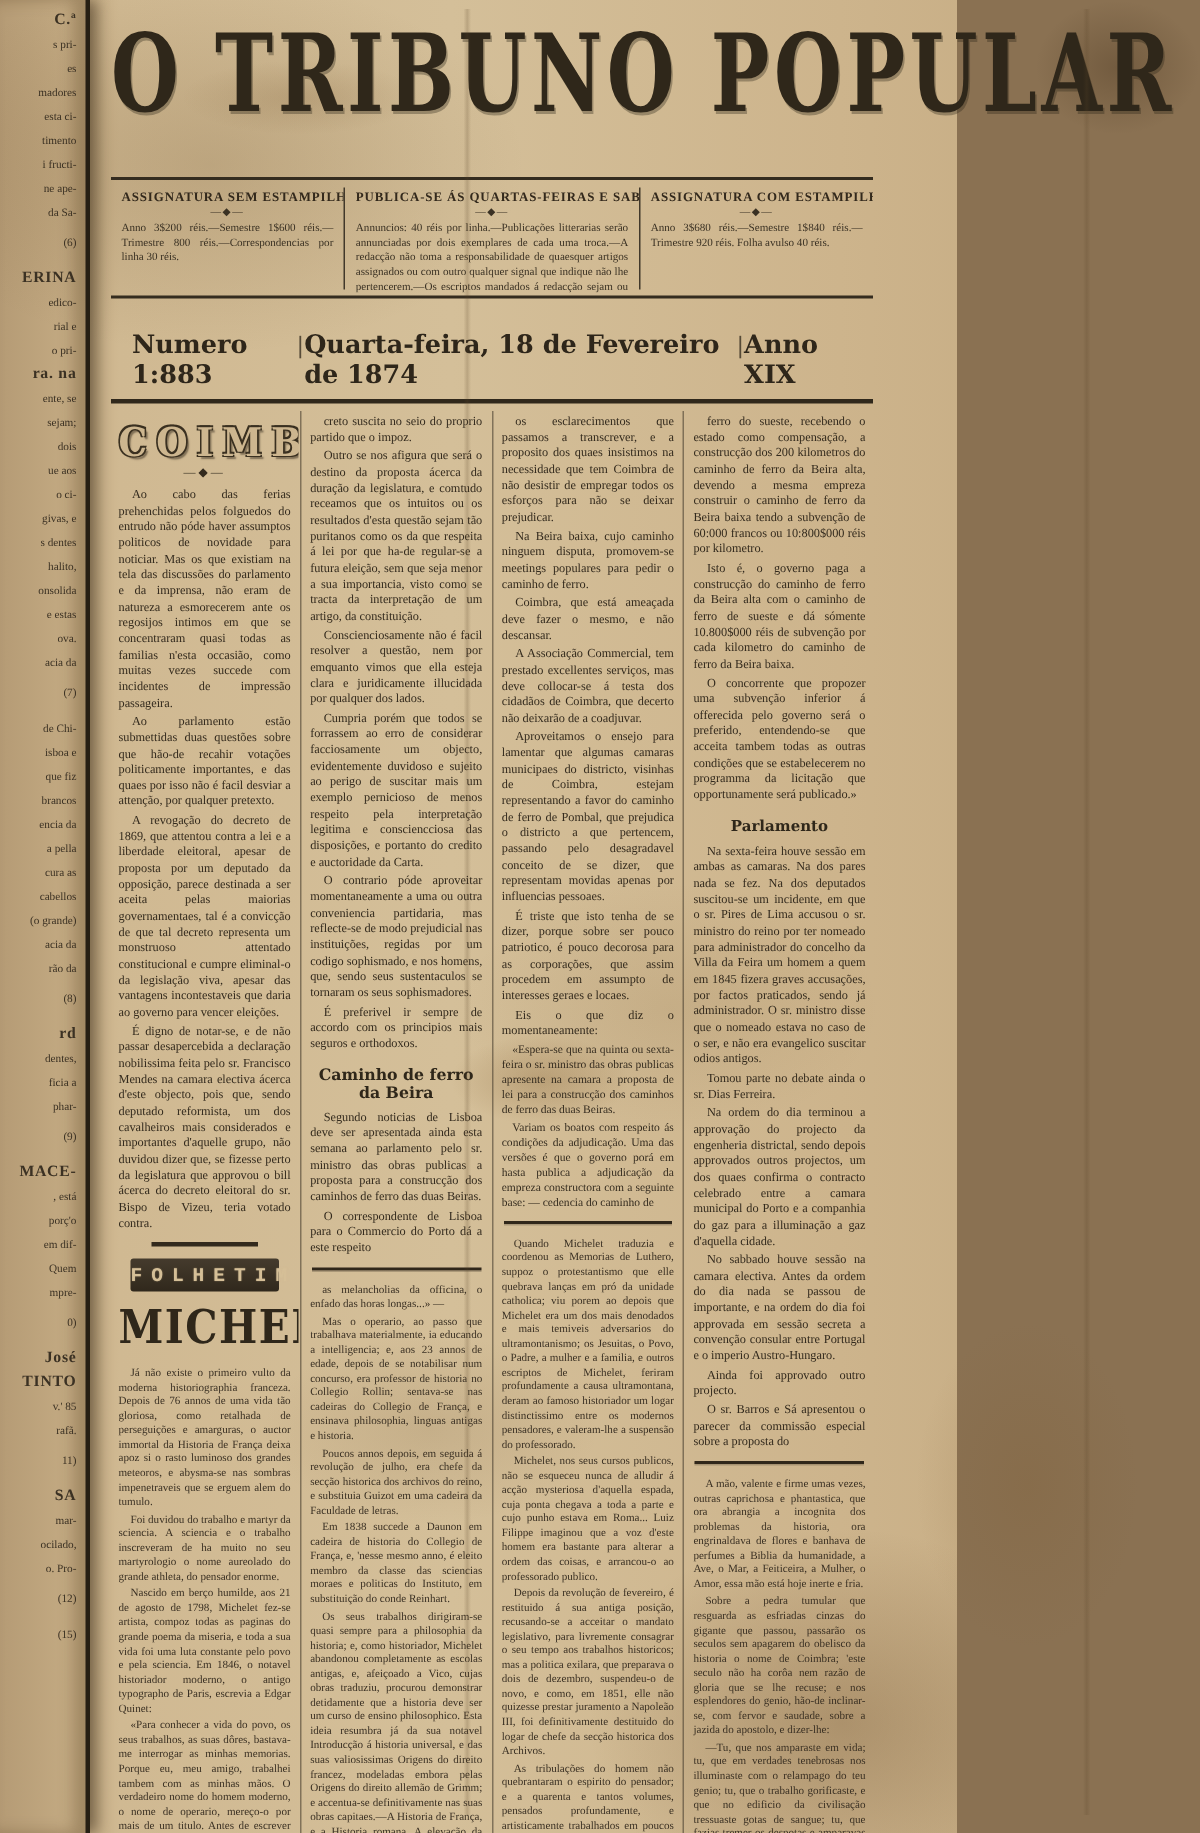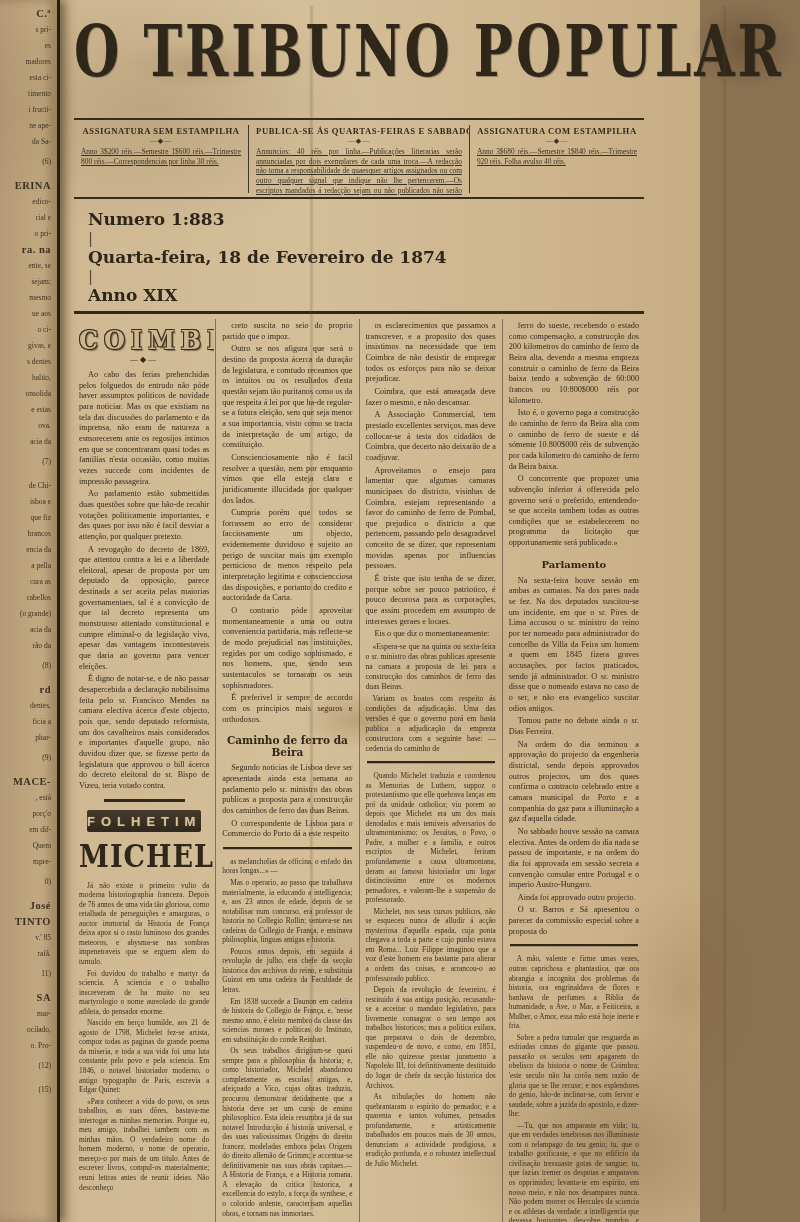--- a/index.html
+++ b/index.html
@@ -3,21 +3,21 @@
 <meta charset="utf-8">
 <style>
   html,body{margin:0;padding:0;}
   body{
     width:800px;height:1222px;overflow:hidden;
     background:#8a7152;
     font-family:"Liberation Serif","DejaVu Serif",serif;
     color:#33291c;
   }
   .page{
-    position:relative;width:700px;height:1222px;
+    position:relative;width:638px;height:1222px;
     background:
       radial-gradient(ellipse 300px 180px at 22% 9%, rgba(104,76,40,.20), transparent 70%),
       radial-gradient(ellipse 260px 200px at 88% 94%, rgba(96,66,34,.30), transparent 65%),
       radial-gradient(ellipse 200px 120px at 70% 55%, rgba(120,90,50,.12), transparent 70%),
       radial-gradient(ellipse 160px 90px at 45% 78%, rgba(110,80,45,.14), transparent 70%),
       linear-gradient(90deg,#b59b75 0px,#c6ad85 55px,#d0b992 80px,#d4bf99 300px,#cdb48c 560px,#c4aa81 760px,#b49a73 800px),
       #cbb28a;
   }
   
   .margin-strip{
@@ -41,27 +41,27 @@
     text-shadow:1px 1px 0 rgba(47,39,26,.35);
     white-space:nowrap;
   }
   .rule{border:0;border-top:2px solid #342c1f;margin:0;}
   
   .info-row{display:flex;align-items:stretch;height:72px;margin-top:3px;border-bottom:2.5px solid #342c1f;padding-bottom:2px;}
   .info-box{flex:1.05;padding:3px 7px;overflow:hidden;}
   .info-box.center{flex:1.35;}
   .info-title{font-size:8.6px;font-weight:bold;text-align:center;letter-spacing:.6px;white-space:nowrap;}
   .orn{text-align:center;font-size:7px;letter-spacing:1px;margin:1px 0 2px;color:#3a3123;}
-  .info-body{font-size:7.4px;line-height:1.3;text-align:justify;color:#3a3123;text-decoration:underline;}
+  .info-body{font-size:7.4px;line-height:1.3;text-align:justify;color:#3a3123;}
   .vsep{width:1px;background:#41382a;margin:2px 0;}
   
   .dateline{
     display:flex;justify-content:space-between;align-items:baseline;
-    padding:10px 14px 6px;border-bottom:3px solid #30281b;
-    font-family:"DejaVu Serif",serif;font-weight:bold;font-size:17px;color:#2e261a;flex-direction:column;
+    padding:21px 14px 6px;border-bottom:3px solid #30281b;
+    font-family:"DejaVu Serif",serif;font-weight:bold;font-size:17px;color:#2e261a;
   }
   .dateline .dl-sep{font-weight:normal;opacity:.75;font-size:15px;}
   
   .columns{display:flex;margin-top:5px;height:calc(100% - 222px);overflow:hidden;}
   .col{flex:1;padding:2px 5px 0;overflow:hidden;}
   .colsep{width:1px;background:#4a4031;opacity:.6;margin:0 1px;}
   .blk{margin:0 0 2px;}
   .blk-para{font-size:8.2px;line-height:1.3;text-align:justify;text-indent:9px;color:#332a1d;}
   .blk-fpara{font-size:7.4px;line-height:1.29;text-align:justify;text-indent:8px;color:#3a3023;}
   .blk-quote{font-size:7.7px;line-height:1.3;text-align:justify;text-indent:7px;color:#362d20;}
@@ -69,21 +69,21 @@
     font-family:"DejaVu Serif",serif;font-size:24px;font-weight:bold;text-align:center;
     letter-spacing:6px;margin:4px 0 1px;color:#cdb68f;
     text-shadow:-1px -1px 0 #3a3020,1px -1px 0 #3a3020,-1px 1px 0 #3a3020,1px 1px 0 #3a3020,2px 2px 1px rgba(58,48,32,.55);
     transform:scaleY(1.1);
   }
   .blk-ornament{text-align:center;font-size:8px;letter-spacing:2px;margin:0 0 6px;color:#332a1d;}
   .blk-divider-short{border-top:3px solid #332a1d;width:62%;margin:7px auto 8px;}
   .blk-divider{border-top:2.5px solid #30271a;margin:7px 1px 8px;box-shadow:0 1px 0 rgba(48,39,26,.25);}
   .blk-folhetim{
     background:linear-gradient(180deg,#453b2d,#30281c);
-    color:#d5bf97;text-align:center;font-family:Liberation Sans, sans-serif;
+    color:#d5bf97;text-align:center;font-family:Liberation Mono, monospace;
     font-size:13px;font-weight:bold;letter-spacing:6px;
     padding:4px 0 3px;margin:4px 8px 9px;border-radius:2px;
     text-shadow:0 0 1px rgba(213,191,151,.6);
   }
   .blk-h-large{
     font-family:"DejaVu Serif",serif;font-size:27px;font-weight:bold;text-align:center;
     letter-spacing:1px;margin:2px 0 9px;color:#2f271a;transform:scaleY(1.15);
   }
   .blk-h-medium{font-family:"DejaVu Serif",serif;font-size:10px;font-weight:bold;text-align:center;margin:10px 0 6px;color:#2f271a;}
   .blk-subhead{font-family:"DejaVu Serif",serif;font-size:10.5px;font-weight:bold;text-align:center;margin:9px 0 5px;color:#2f271a;}
@@ -120,21 +120,21 @@
       <div class="frag">ne ape-</div>
       <div class="frag">da Sa-</div>
       <div class="frag frag-n">(6)</div>
       <div class="frag frag-b">ERINA</div>
       <div class="frag">edico-</div>
       <div class="frag">rial e</div>
       <div class="frag">o pri-</div>
       <div class="frag frag-b">ra. na</div>
       <div class="frag">ente, se</div>
       <div class="frag">sejam;</div>
-      <div class="frag">mesmo</div>
+      <div class="frag">dois</div>
       <div class="frag">ue aos</div>
       <div class="frag">o ci-</div>
       <div class="frag">givas, e</div>
       <div class="frag">s dentes</div>
       <div class="frag">halito,</div>
       <div class="frag">onsolida</div>
       <div class="frag">e estas</div>
       <div class="frag">ova.</div>
       <div class="frag">acia da</div>
       <div class="frag frag-n">(7)</div>
@@ -242,20 +242,21 @@
           <div class="blk blk-fpara">as melancholias da officina, o enfado das horas longas...» —</div>
           <div class="blk blk-fpara">Mas o operario, ao passo que trabalhava materialmente, ia educando a intelligencia; e, aos 23 annos de edade, depois de se notabilisar num concurso, era professor de historia no Collegio Rollin; sentava-se nas cadeiras do Collegio de França, e ensinava philosophia, linguas antigas e historia.</div>
           <div class="blk blk-fpara">Poucos annos depois, em seguida á revolução de julho, era chefe da secção historica dos archivos do reino, e substituia Guizot em uma cadeira da Faculdade de letras.</div>
           <div class="blk blk-fpara">Em 1838 succede a Daunon em cadeira de historia do Collegio de França, e, 'nesse mesmo anno, é eleito membro da classe das sciencias moraes e politicas do Instituto, em substituição do conde Reinhart.</div>
           <div class="blk blk-fpara">Os seus trabalhos dirigiram-se quasi sempre para a philosophia da historia; e, como historiador, Michelet abandonou completamente as escolas antigas, e, afeiçoado a Vico, cujas obras traduziu, procurou demonstrar detidamente que a historia deve ser um curso de ensino philosophico. Esta ideia resumbra já da sua notavel Introducção á historia universal, e das suas valiosissimas Origens do direito francez, modeladas embora pelas Origens do direito allemão de Grimm; e accentua-se definitivamente nas suas obras capitaes.—A Historia de França, e a Historia romana. A elevação da critica historica, a excellencia do estylo, a força da synthese, e o colorido ardente, caracterisam aquellas obras, e tornam nas immortaes.</div>
         </article>
       <div class="colsep"></div>
       <article class="col">
 
       <div class="blk blk-para">os esclarecimentos que passamos a transcrever, e a proposito dos quaes insistimos na necessidade que tem Coimbra de não desistir de empregar todos os esforços para não se deixar prejudicar.</div>
+          <div class="blk blk-para">Na Beira baixa, cujo caminho ninguem disputa, promovem-se meetings populares para pedir o caminho de ferro.</div>
           <div class="blk blk-para">Coimbra, que está ameaçada deve fazer o mesmo, e não descansar.</div>
           <div class="blk blk-para">A Associação Commercial, tem prestado excellentes serviços, mas deve collocar-se á testa dos cidadãos de Coimbra, que decerto não deixarão de a coadjuvar.</div>
           <div class="blk blk-para">Aproveitamos o ensejo para lamentar que algumas camaras municipaes do districto, visinhas de Coimbra, estejam representando a favor do caminho de ferro de Pombal, que prejudica o districto a que pertencem, passando pelo desagradavel conceito de se dizer, que representam movidas apenas por influencias pessoaes.</div>
           <div class="blk blk-para">É triste que isto tenha de se dizer, porque sobre ser pouco patriotico, é pouco decorosa para as corporações, que assim procedem em assumpto de interesses geraes e locaes.</div>
           <div class="blk blk-para">Eis o que diz o momentaneamente:</div>
           <div class="blk blk-quote">«Espera-se que na quinta ou sexta-feira o sr. ministro das obras publicas apresente na camara a proposta de lei para a construcção dos caminhos de ferro das duas Beiras.</div>
           <div class="blk blk-quote">Variam os boatos com respeito ás condições da adjudicação. Uma das versões é que o governo porá em hasta publica a adjudicação da empreza constructora com a seguinte base: — cedencia do caminho de</div>
           <div class="blk blk-divider"></div>
           <div class="blk blk-fpara">Quando Michelet traduzia e coordenou as Memorias de Luthero, suppoz o protestantismo que elle quebrava lanças em pró da unidade catholica; viu porem ao depois que Michelet era um dos mais denodados e mais temiveis adversarios do ultramontanismo; os Jesuitas, o Povo, o Padre, a mulher e a familia, e outros escriptos de Michelet, feriram profundamente a causa ultramontana, deram ao famoso historiador um logar distinctissimo entre os modernos pensadores, e valeram-lhe a suspensão do professorado.</div>
           <div class="blk blk-fpara">Michelet, nos seus cursos publicos, não se esqueceu nunca de alludir á acção mysteriosa d'aquella espada, cuja ponta chegava a toda a parte e cujo punho estava em Roma... Luiz Filippe imaginou que a voz d'este homem era bastante para alterar a ordem das coisas, e arrancou-o ao professorado publico.</div>

